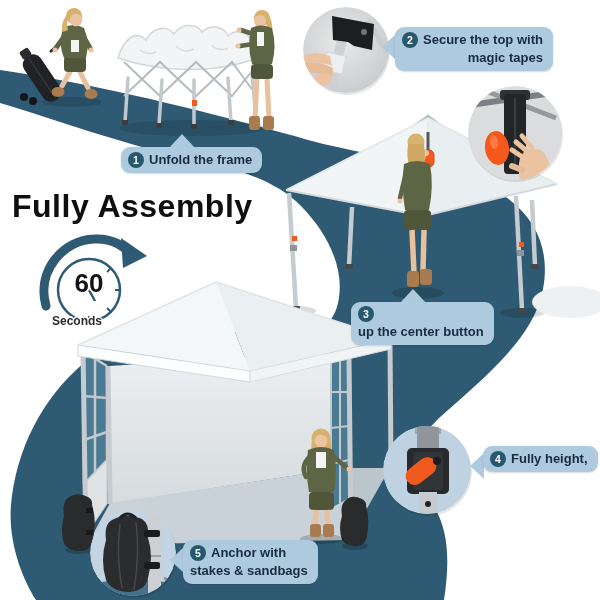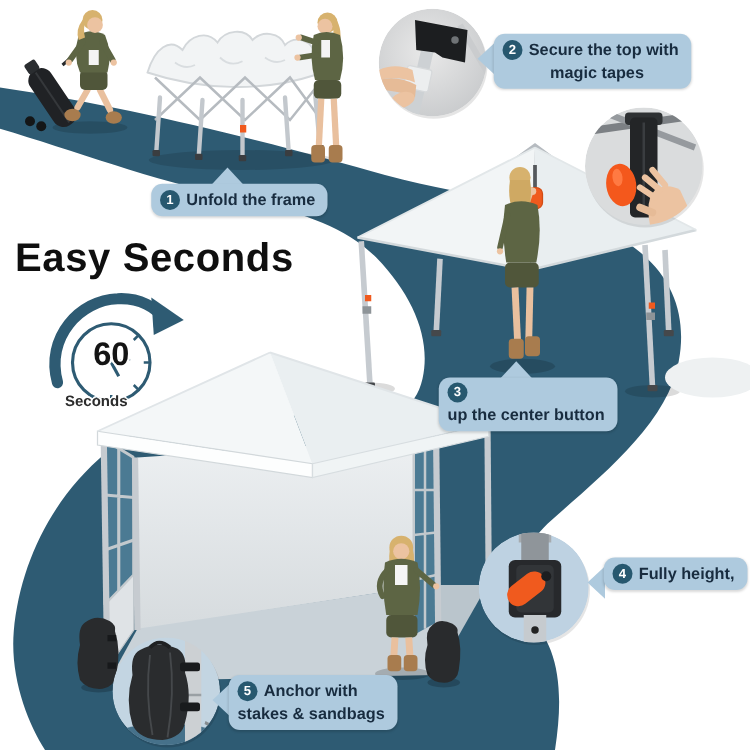--- a/index.html
+++ b/index.html
@@ -16,21 +16,21 @@
   .tsec{position:absolute;left:26px;top:88px;width:74px;text-align:left;
         font-size:12px;font-weight:600;color:#2c2c2c;
         text-shadow:-2px 0 0 #fff,2px 0 0 #fff,0 -2px 0 #fff,0 2px 0 #fff;}
   .pill{position:absolute;background:#AECADE;color:#182C3F;border-radius:9px;
         padding:4px 10px 5px 7px;font-size:13px;line-height:1.32;font-weight:700;
         box-shadow:0 1px 2px rgba(0,0,0,.15);white-space:nowrap;}
   .pill .row{display:flex;align-items:center;gap:5px;}
   .badge{width:16px;height:16px;border-radius:50%;background:#27586F;color:#fff;
          font-size:10.5px;line-height:16px;font-weight:700;text-align:center;flex:0 0 16px;}
   .line2{display:block;margin-top:1px;}
-  .line2.indent{margin-left:38px;}
+  .line2.indent{margin-left:38px;text-align:right;}
   .arr-up{position:absolute;width:0;height:0;border-left:13px solid transparent;
           border-right:13px solid transparent;border-bottom:14px solid #AECADE;}
   .arr-left{position:absolute;width:0;height:0;border-top:13px solid transparent;
             border-bottom:13px solid transparent;border-right:14px solid #AECADE;}
 </style>
 </head>
 <body>
 
 <div class="stage">
 
@@ -290,21 +290,21 @@
     <path d="M 112,520 Q 104,524 106,540 Q 100,560 106,580 Q 112,592 130,592 Q 146,590 148,578
              Q 154,556 148,538 Q 150,524 142,519 Q 126,512 112,520 Z" fill="#2a2c2e"></path>
     <path d="M 120,524 Q 116,556 122,588 M 136,522 Q 140,554 134,590" stroke="#45484b" stroke-width="1.5" fill="none"></path>
     <path d="M 120,518 Q 127,510 136,518" stroke="#1f2123" stroke-width="3" fill="none"></path>
     <rect x="144" y="530" width="16" height="7" rx="2" fill="#191b1d"></rect>
     <rect x="144" y="562" width="16" height="7" rx="2" fill="#191b1d"></rect>
     <path d="M 164,578 q 6,2 5,9 q -1,6 -8,5" stroke="#868c90" stroke-width="2.5" fill="none"></path>
   </g>
 </svg>
 
-<div class="title">Easy Seconds</div>
+<div class="title">Fully Assembly</div>
 
 <div class="timer">
   <svg width="130" height="110" viewBox="0 0 130 110">
     <circle cx="63" cy="64" r="31" stroke="#2e5b73" stroke-width="2.5" fill="none"></circle>
     <g stroke="#2e5b73" stroke-width="2">
       <line x1="94" y1="64" x2="89" y2="64"></line>
           <line x1="63" y1="95" x2="63" y2="90"></line>
       <line x1="85" y1="86" x2="81" y2="82"></line>
           <line x1="85" y1="42" x2="81" y2="46"></line>
     </g>

